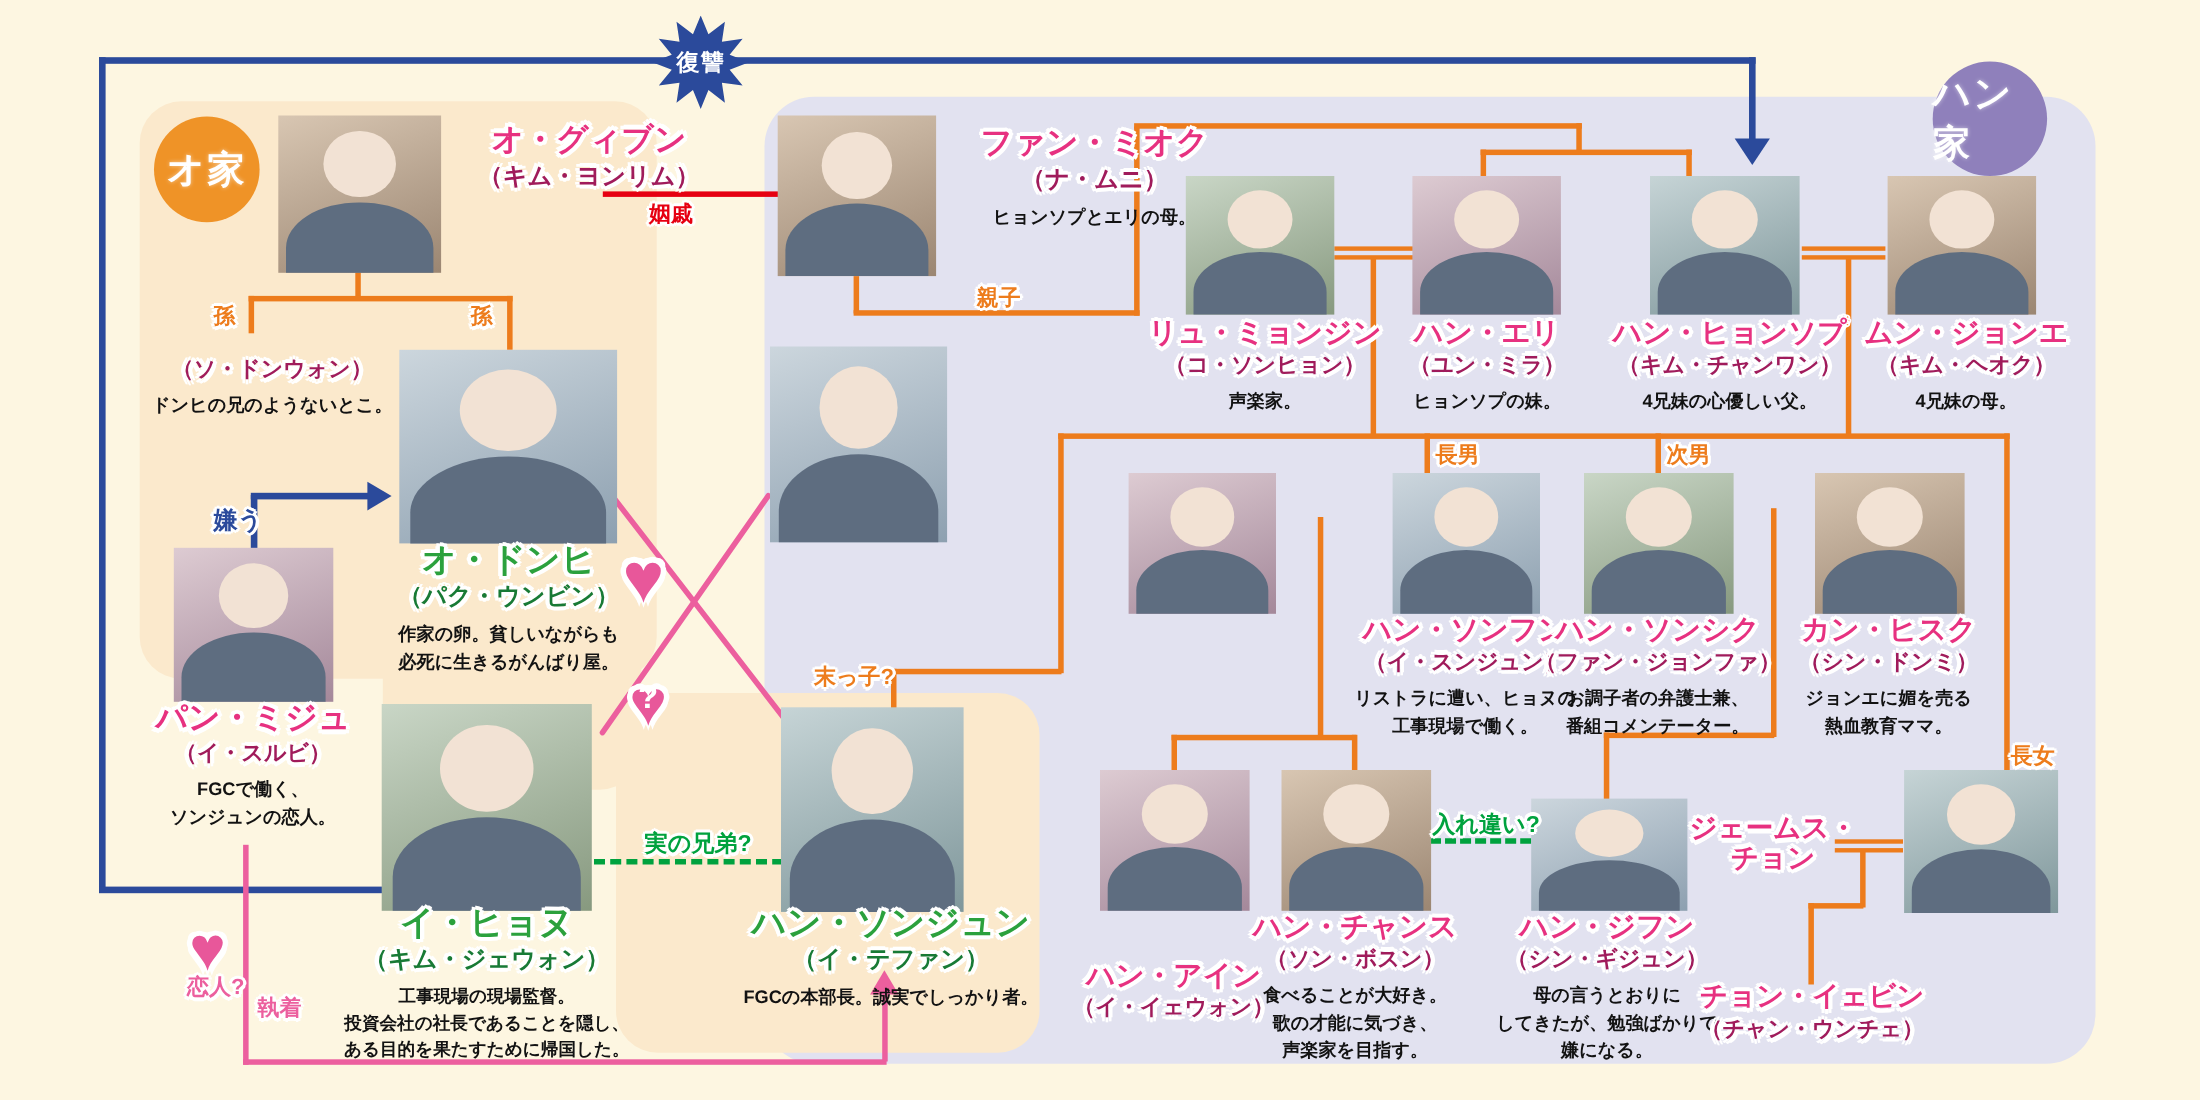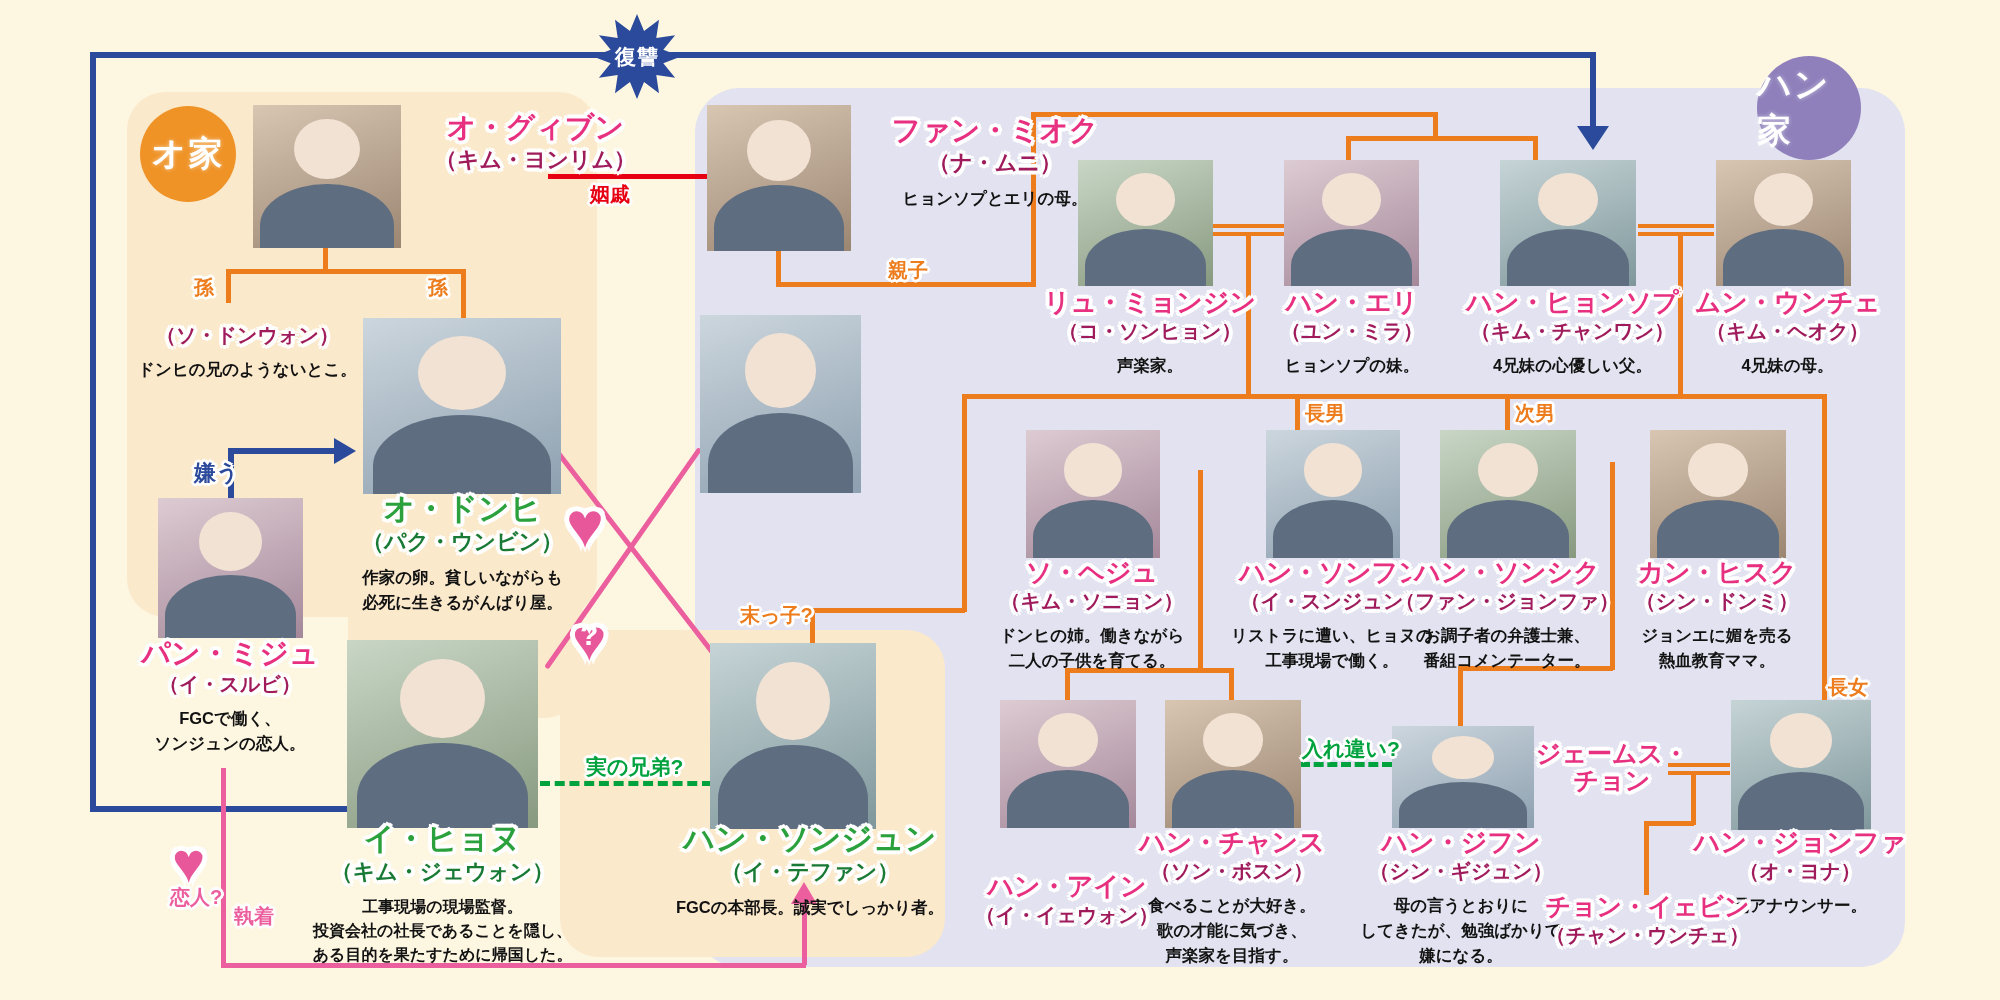--- a/index.html
+++ b/index.html
@@ -249,31 +249,25 @@
     <div class="ds">ヒョンソプの妹。</div>
   </div>
 
   <div class="tb" style="left:1440px;top:288px;width:265px;">
     <div class="nm pk n26">ハン・ヒョンソプ</div>
     <div class="ac pk2 ac20">（キム・チャンワン）</div>
     <div class="ds">4兄妹の心優しい父。</div>
   </div>
 
   <div class="tb" style="left:1655px;top:288px;width:265px;">
-    <div class="nm pk n26">ムン・ウンチェ</div>
+    <div class="nm pk n26">ムン・ジョンエ</div>
     <div class="ac pk2 ac20">（キム・ヘオク）</div>
     <div class="ds">4兄妹の母。</div>
   </div>
 
-  <div class="tb" style="left:962px;top:558px;width:260px;">
-    <div class="nm pk n26">ソ・ヘジュ</div>
-    <div class="ac pk2 ac20">（キム・ソニョン）</div>
-    <div class="ds">ドンヒの姉。働きながら
-二人の子供を育てる。</div>
-  </div>
 
   <div class="tb" style="left:1202px;top:558px;width:260px;">
     <div class="nm pk n26">ハン・ソンフン</div>
     <div class="ac pk2 ac20">（イ・スンジュン）</div>
     <div class="ds">リストラに遭い、ヒョヌの
 工事現場で働く。</div>
   </div>
 
   <div class="tb" style="left:1377px;top:558px;width:260px;">
     <div class="nm pk n26">ハン・ソンシク</div>
@@ -308,24 +302,19 @@
     <div class="ds">母の言うとおりに
 してきたが、勉強ばかりで
 嫌になる。</div>
   </div>
 
   <div class="tb" style="left:1512px;top:740px;width:200px;">
     <div class="nm pk n25">ジェームス・
 チョン</div>
   </div>
 
-  <div class="tb" style="left:1665px;top:828px;width:270px;">
-    <div class="nm pk n26">ハン・ジョンファ</div>
-    <div class="ac pk2 ac20">（オ・ヨナ）</div>
-    <div class="ds">元アナウンサー。</div>
-  </div>
 
   <div class="tb" style="left:1520px;top:893px;width:255px;">
     <div class="nm pk n25">チョン・イェビン</div>
     <div class="ac pk2 ac20">（チャン・ウンチェ）</div>
   </div>
 
 </div>
 
 </body></html>

